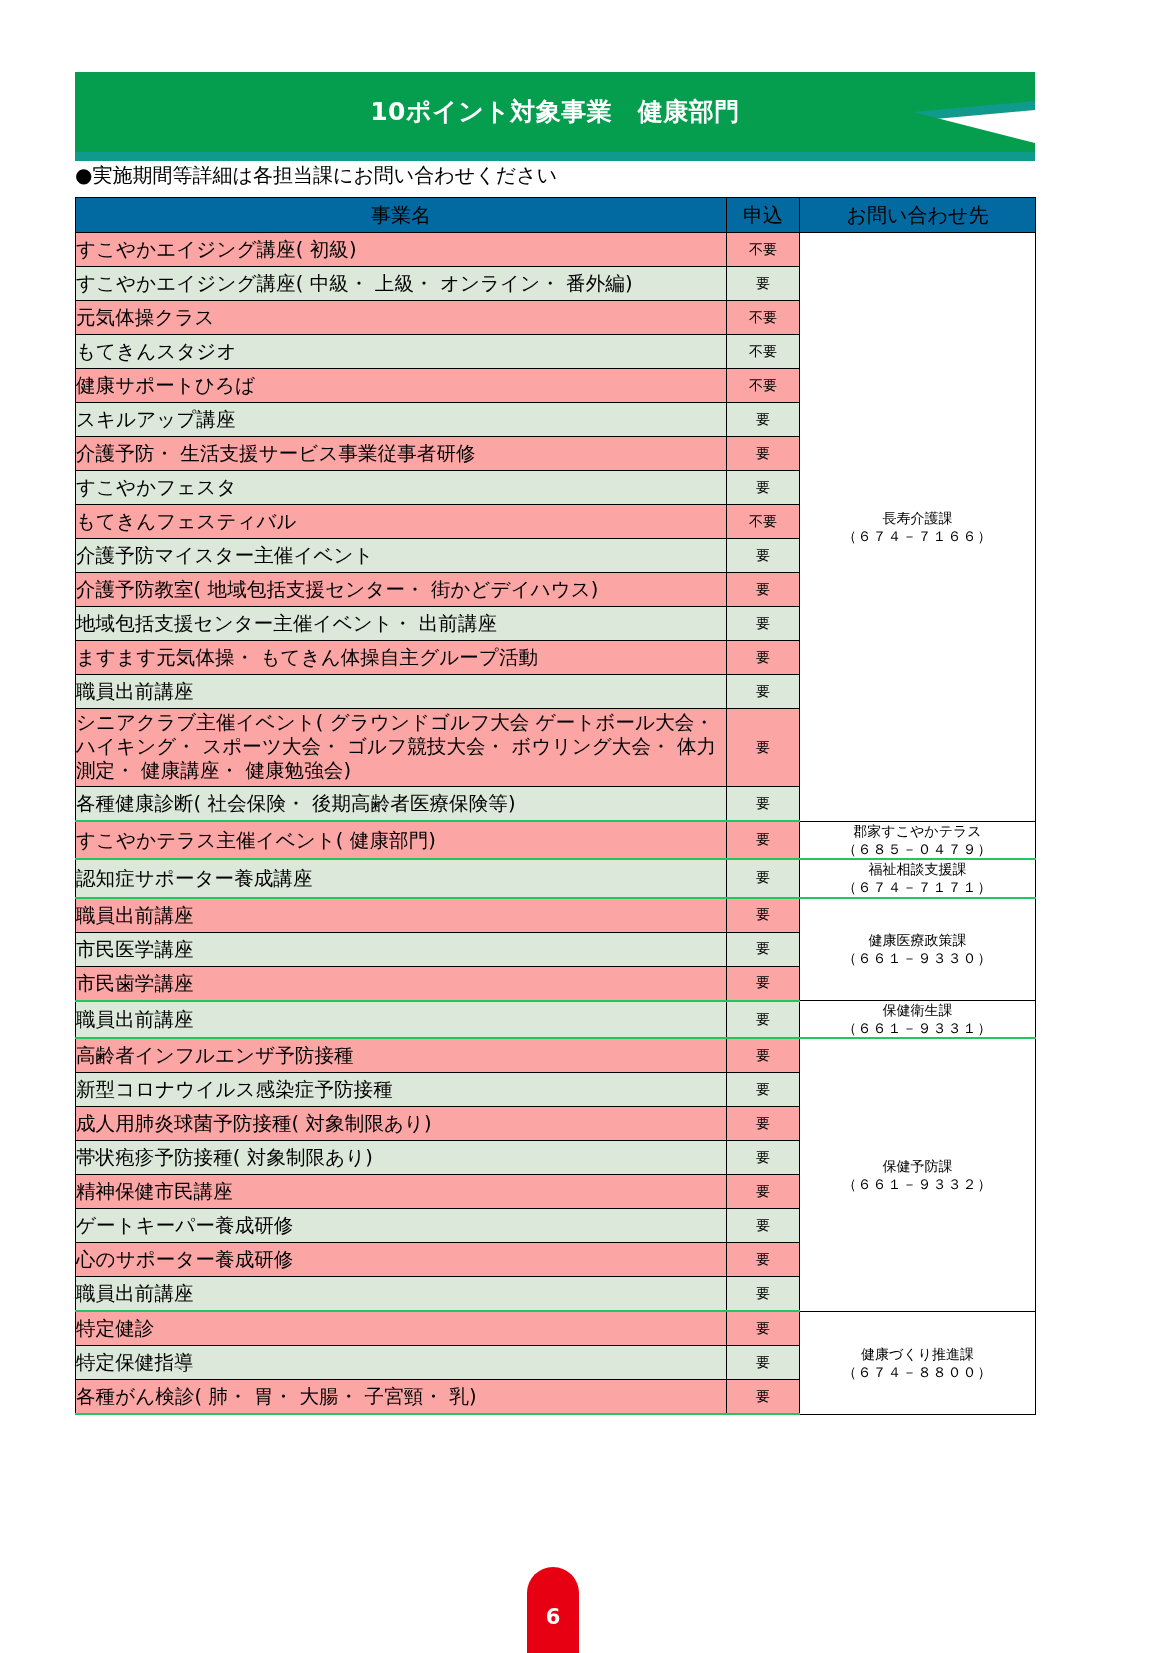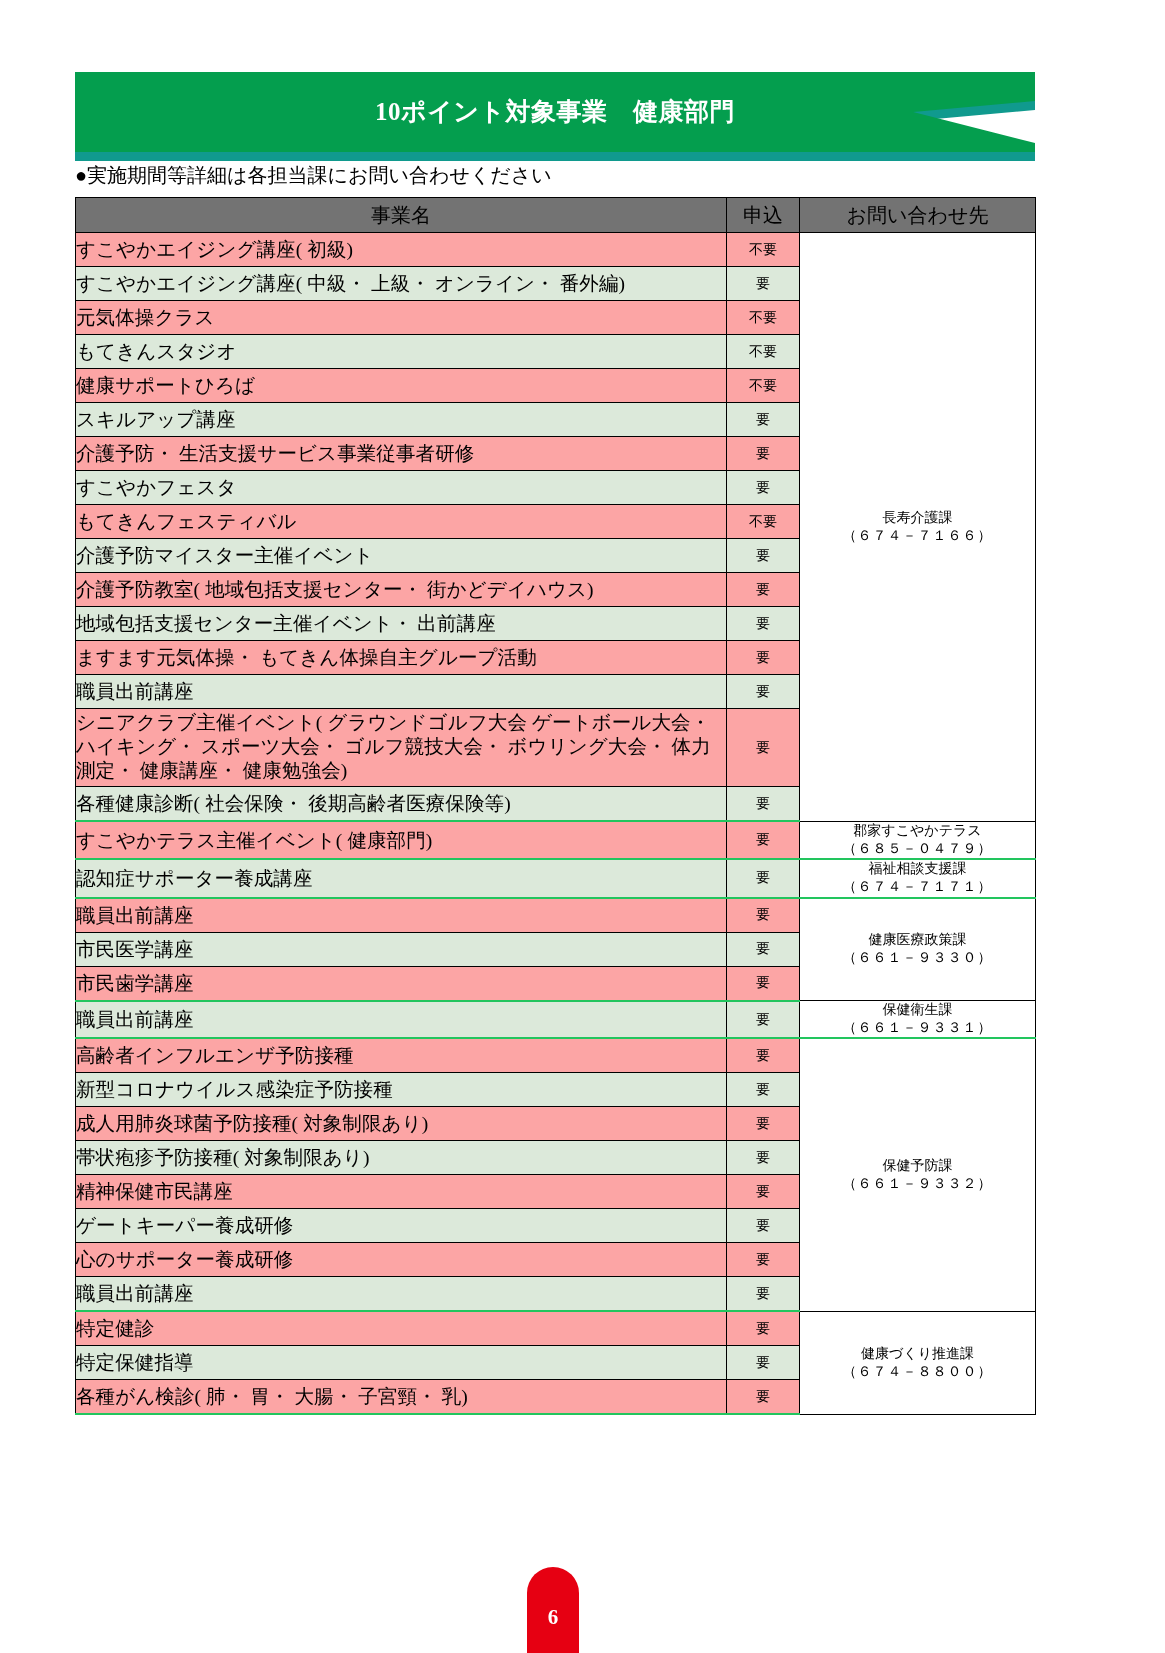--- a/index.html
+++ b/index.html
@@ -14,21 +14,20 @@
     color: #000000;
     position: relative;
     overflow: hidden;
   }
 
   .page {
     position: absolute;
     left: 0; top: 0;
     width: 1146px;
     height: 1653px;
-    font-family: Liberation Serif, serif;
   }
 
   
   .banner-wrap {
     position: absolute;
     left: 75px;
     top: 72px;
     width: 960px;
     height: 80px;
   }
@@ -97,21 +96,21 @@
     border: 1px solid #000000;
     padding: 0;
     font-weight: normal;
     vertical-align: middle;
   }
   col.c-name  { width: 651px; }
   col.c-apply { width: 73px; }
   col.c-cont  { width: 236px; }
 
   th.hd {
-    background: #737373;
+    background: #0369a1;
     text-align: center;
     font-size: 20px;
     height: 34px;
     line-height: 34px;
   }
   td.name {
     font-size: 19.5px;
     padding-left: 5px;
     height: 33px;
     line-height: 1.18;

